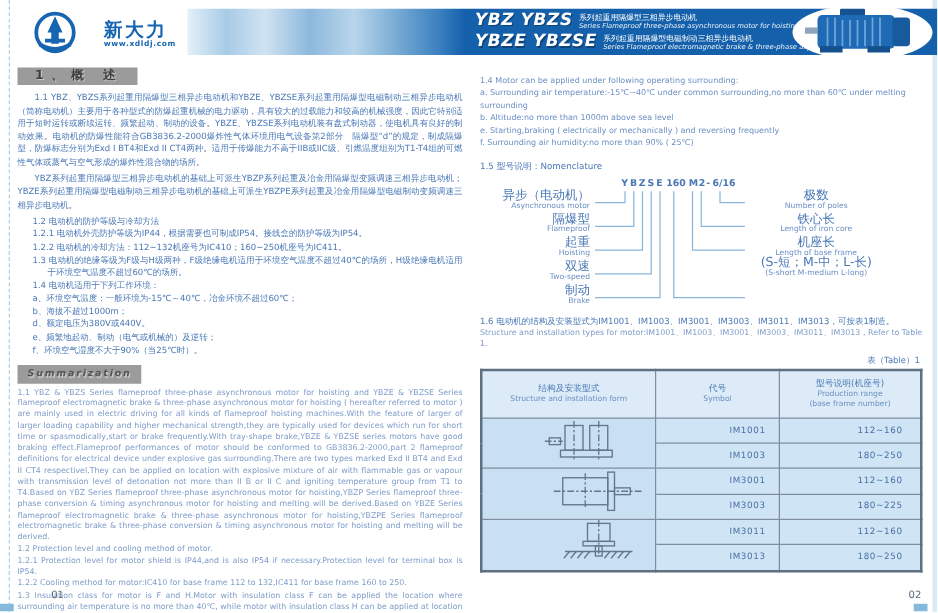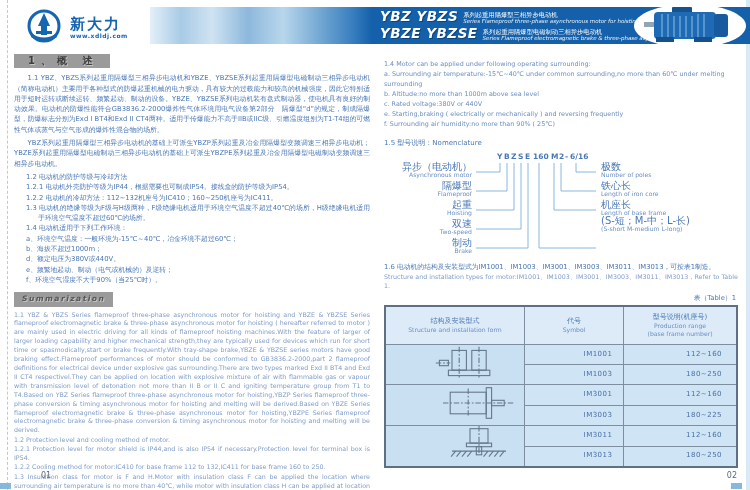--- a/index.html
+++ b/index.html
@@ -11,21 +11,21 @@
   .edge-right { position:absolute; right:0; top:0; bottom:0; width:4px; background:#d9eaf6; }
   .corner-sq { position:absolute; bottom:1px; width:11px; height:6px; background:#86b8dd; }
   .corner-sq.l { left:0; }
   .corner-sq.r { right:8px; }
   .pn { position:absolute; bottom:10px; font-size:8px; color:#5a6b7c; }
   .pn.l { left:5px;padding-left:36px; }
   .pn.r { right:13px; }
 
   
   .header { position:absolute; top:6px; left:0; right:0; height:40px; }
-  .logo { position:absolute; left:26px; top:1px; display:flex; gap:8px; align-items:center; }
+  .logo { position:absolute; left:26px; top:1px; display:flex; gap:21px; align-items:center; }
   .logo-text .nm { font-size:15px; font-weight:bold; color:#1565b0; letter-spacing:2px; line-height:15px; }
   .logo-text .url { font-size:6px; font-weight:bold; color:#1565b0; letter-spacing:0.5px; }
   .band-grad { position:absolute; left:150px; top:1px; width:222px; height:37px;
     background:linear-gradient(90deg,#e3f0f9 0%,#a8cbe6 14%,#cfe3f2 28%,#8db8dc 44%,#b8d6ec 60%,#6da4d0 78%,#3a7fc0 91%,#1460aa 100%); }
   .band-dark { position:absolute; left:372px; top:1px; right:0; height:37px; background:#1460aa; }
   .titles { position:absolute; left:8px; top:3px; }
   .prod-row { display:flex; align-items:flex-start; gap:5px; color:#fff; line-height:1; margin-bottom:2px; }
   .prod-model { font-style:italic; font-weight:bold; font-size:13.5px; letter-spacing:0.5px; white-space:nowrap; text-shadow:1px 1px 0 rgba(0,0,0,0.3); }
   .prod-sub { display:flex; flex-direction:column; gap:1px; padding-top:2px; }
   .prod-cn { font-size:6.3px; }
@@ -50,21 +50,21 @@
   .enl { margin-bottom:0.5px; }
   .sp10 { height:9px; }
   .line15 { color:#4a78b6; font-size:7px; margin-bottom:3px; }
 
   
   .nomo { position:relative; height:110px; margin-top:2px; color:#4a78b6; }
   .nomo svg.wires { position:absolute; left:0; top:0; }
   .code-part { position:absolute; top:0; font-size:7.5px; font-weight:bold; line-height:9px; }
   .nl, .nr { position:absolute; line-height:8px; }
   .nl { left:0; width:88px; text-align:right; }
-  .nr { left:217px; width:138px; text-align:left; }
+  .nr { left:200px; width:138px; text-align:center; }
   .lab-cn { font-size:10px; }
   .lab-en { font-size:6.1px; color:#6b8fc3; }
 
   .l16cn { color:#4a78b6; font-size:6.8px; line-height:10px; }
   .l16en { color:#7e9cc9; font-size:6.3px; line-height:9px; }
   .tcap { color:#4a78b6; font-size:6.8px; text-align:right; margin:4px 2px 2px 0; }
 
   table.spec { width:100%; border-collapse:collapse; border:2px solid #5f7082; }
   table.spec th, table.spec td { border:1px solid #7e8ea0; text-align:center; vertical-align:middle; }
   table.spec th { background:#dcebf7; height:38px; font-weight:normal; }
@@ -161,21 +161,20 @@
       <p>1.2.1 Protection level for motor shield is IP44,and is also IP54 if necessary.Protection level for terminal box is IP54.</p>
       <p>1.2.2 Cooling method for motor:IC410 for base frame 112 to 132,IC411 for base frame 160 to 250.</p>
       <p>1.3 Insulation class for motor is F and H.Motor with insulation class F can be applied the location where surrounding air temperature is no more than 40℃, while motor with insulation class H can be applied at location where surrounding air temperature is no more than 60℃.</p>
     </div>
   </div>
 
   <div class="col-right">
     <div class="enl">1.4 Motor can be applied under following operating surrounding:</div>
     <div class="enl">a. Surrounding air temperature:-15℃~40℃ under common surrounding,no more than 60℃ under melting surrounding</div>
     <div class="enl">b. Altitude:no more than 1000m above sea level</div>
-    <div class="enl">c. Rated voltage:380V or 440V</div>
     <div class="enl">e. Starting,braking ( electrically or mechanically ) and reversing frequently</div>
     <div class="enl">f. Surrounding air humidity:no more than 90% ( 25℃)</div>
     <div class="sp10"></div>
     <div class="line15">1.5 型号说明：Nomenclature</div>
 
     <div class="nomo">
       <svg class="wires" width="354" height="110" viewBox="0 0 354 110">
         <g fill="none" stroke="#8ab6dc" stroke-width="1">
           <path d="M116,11 V20 H92"></path>
           <path d="M123,11 V39 H92"></path>

